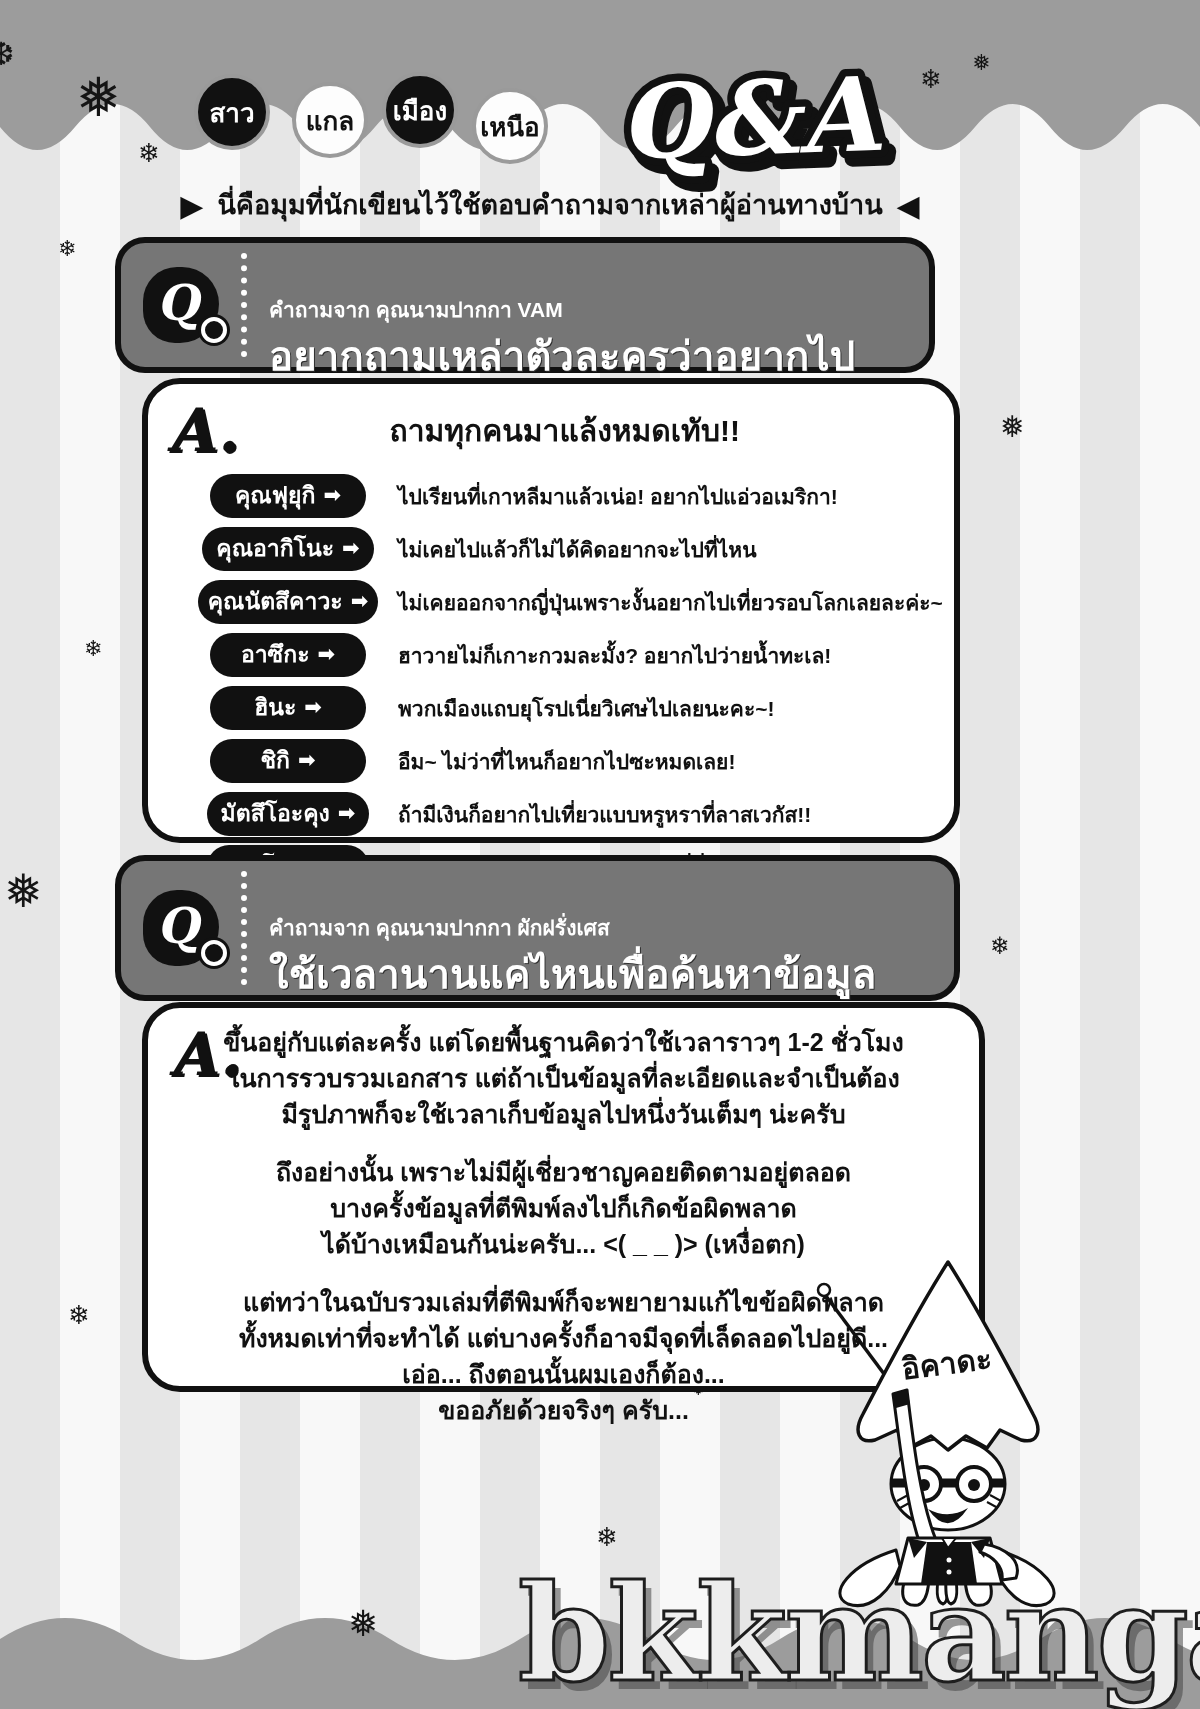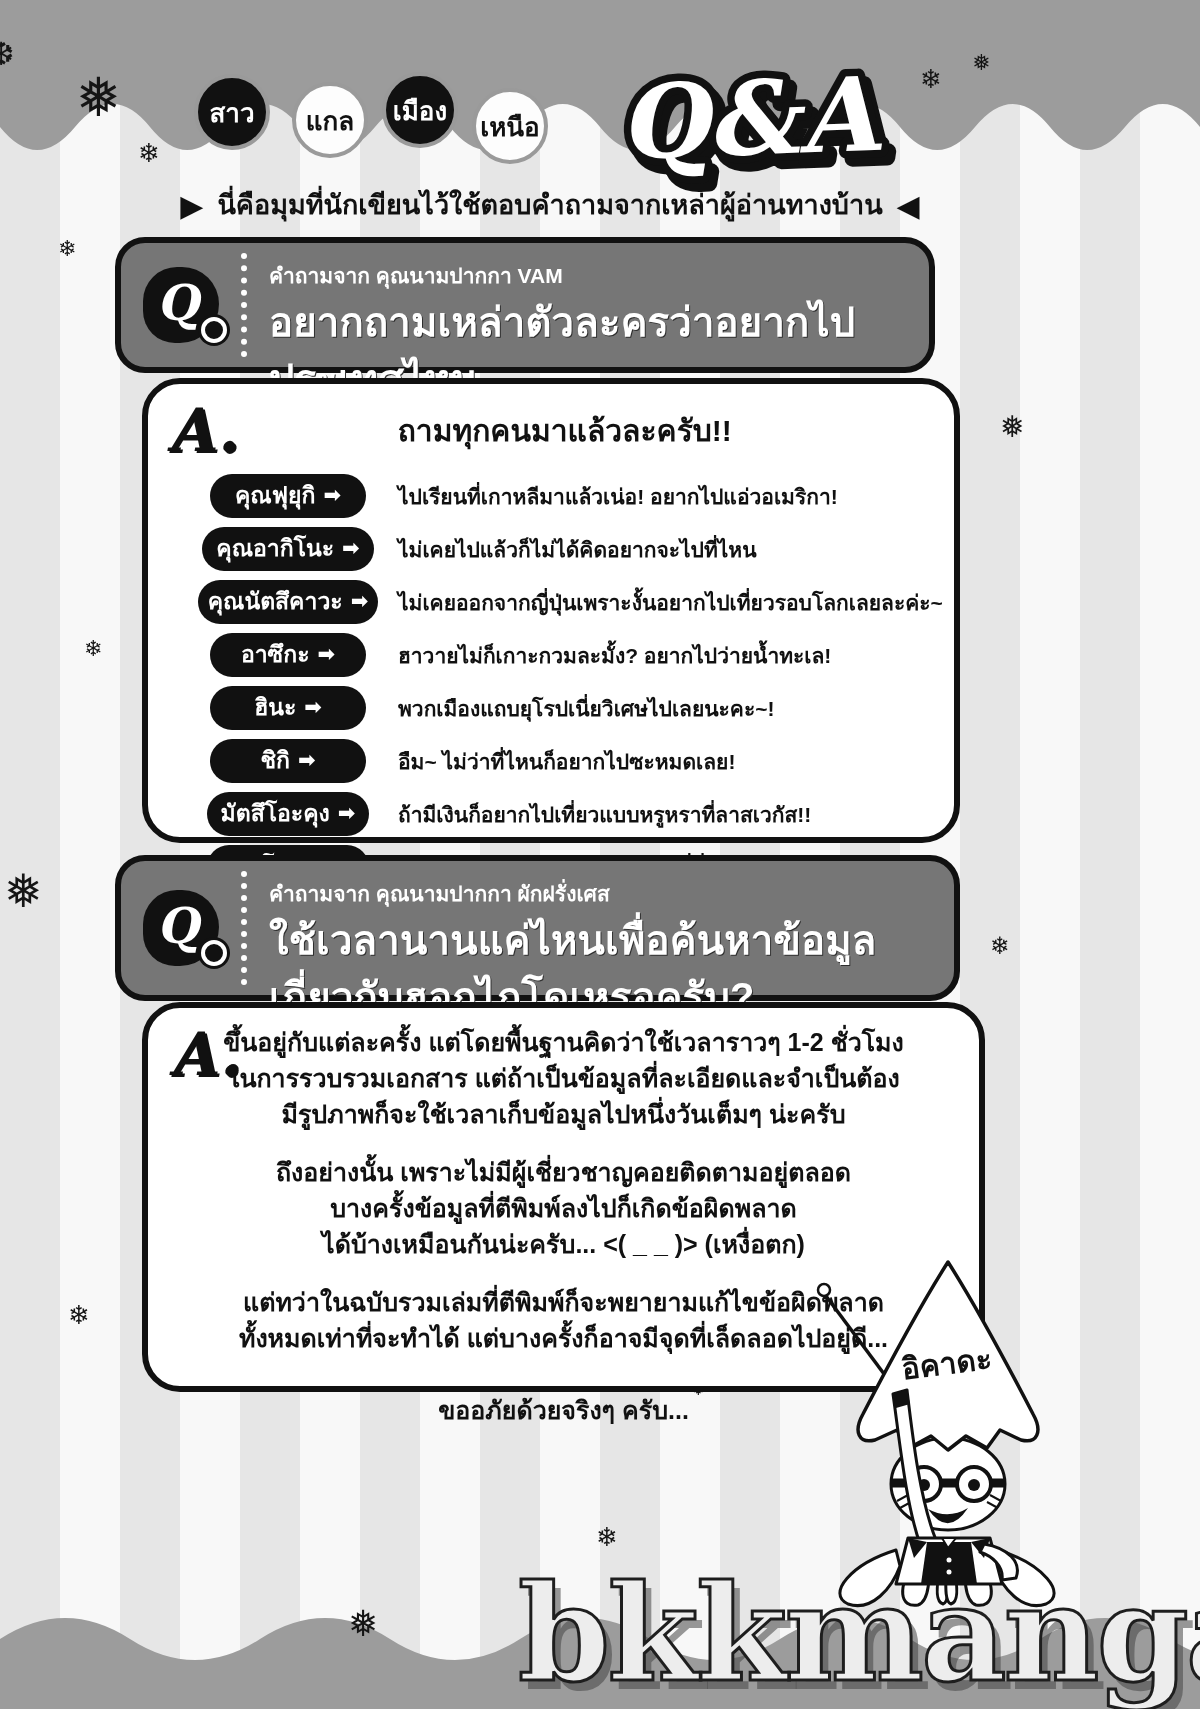--- a/index.html
+++ b/index.html
@@ -29,21 +29,21 @@
   .qbox{position:absolute;background:#767676;border:6px solid #111;border-radius:30px;
     box-sizing:border-box;display:flex;align-items:stretch;z-index:3;}
   .q-logo-wrap{width:120px;display:flex;align-items:center;justify-content:center;position:relative;}
   .q-blob{width:76px;height:76px;background:#111;border-radius:48% 52% 55% 45%;
     display:flex;align-items:center;justify-content:center;position:relative;}
   .q-blob .q-letter{font-family:"DejaVu Serif","Liberation Serif",serif;font-style:italic;
     font-weight:bold;font-size:48px;color:#fff;line-height:1;margin-top:-4px;}
   .q-dot{position:absolute;right:-8px;bottom:0;width:18px;height:18px;background:#111;
     border:4px solid #fff;border-radius:50%;box-shadow:0 0 0 3px #111;}
   .q-divider{width:0;border-left:6px dotted #fff;margin:10px 0;}
-  .q-texts{flex:1;padding:16px 18px 12px 22px;color:#fff;}
+  .q-texts{flex:1;padding:10px 18px 12px 22px;color:#fff;margin-top:40px;}
   .q-from{font-size:21px;font-weight:600;margin-bottom:2px;}
   .q-big{font-size:40px;font-weight:800;line-height:1.42;letter-spacing:.2px;
     text-shadow:1px 1px 0 #2e2e2e;}
   
   .abox{position:absolute;background:#fff;border:6px solid #111;border-radius:38px;
     box-sizing:border-box;z-index:3;}
   .a-logo{font-family:"DejaVu Serif","Liberation Serif",serif;font-style:italic;font-weight:900;
     font-size:60px;color:#111;line-height:1;text-shadow:2px 2px 0 #111;}
   .a1-header{display:flex;align-items:center;padding:16px 24px 4px 24px;}
   .a1-title{flex:1;text-align:center;font-size:30px;font-weight:800;color:#111;margin-left:-40px;}
@@ -130,21 +130,21 @@
     <div class="q-texts">
       <div class="q-from">คำถามจาก คุณนามปากกา VAM</div>
       <div class="q-big">อยากถามเหล่าตัวละครว่าอยากไปประเทศไหน</div>
       <div class="q-big">หรือถ้าได้ไปอีกอยากไปที่ไหนบ้าง!</div>
     </div>
   </div>
 
   <div class="abox" style="left:142px;top:378px;width:818px;height:465px;">
     <div class="a1-header">
       <span class="a-logo">A.</span>
-      <span class="a1-title">ถามทุกคนมาแล้วละครับ!!</span>
+      <span class="a1-title">ถามทุกคนมาแล้งหมดเทับ!!</span>
     </div>
     <div class="a1-rows">
       <div class="a1-row">
         <span class="pill-wrap">
             <span class="pill">
               <span>คุณฟุยุกิ</span>
               <span class="arrow">➡</span>
             </span>
           </span>
         <span class="a1-answer">ไปเรียนที่เกาหลีมาแล้วเน่อ!  อยากไปแอ่วอเมริกา!</span>
@@ -239,21 +239,21 @@
         <span>มีรูปภาพก็จะใช้เวลาเก็บข้อมูลไปหนึ่งวันเต็มๆ  น่ะครับ</span>
       </p>
       <p class="a2-p">
         <span>ถึงอย่างนั้น  เพราะไม่มีผู้เชี่ยวชาญคอยติดตามอยู่ตลอด</span><br>
         <span>บางครั้งข้อมูลที่ตีพิมพ์ลงไปก็เกิดข้อผิดพลาด</span><br>
         <span>ได้บ้างเหมือนกันน่ะครับ...  &lt;( _  _ )&gt;  (เหงื่อตก)</span>
       </p>
       <p class="a2-p" style="margin-bottom:0;">
         <span>แต่ทว่าในฉบับรวมเล่มที่ตีพิมพ์ก็จะพยายามแก้ไขข้อผิดพลาด</span><br>
         <span>ทั้งหมดเท่าที่จะทำได้  แต่บางครั้งก็อาจมีจุดที่เล็ดลอดไปอยู่ดี...</span><br>
-        <br>
+        <span>เอ่อ...  ถึงตอนนั้นผมเองก็ต้อง...</span><br>
         <span>ขออภัยด้วยจริงๆ  ครับ...</span>
       </p>
     </div>
   </div>
 
   <div class="watermark">bkkmanga</div>
 
   <svg class="abs z5" style="left:796px;top:1252px;" width="300" height="360" viewBox="0 0 300 360">
 
     <line x1="30" y1="44" x2="100" y2="138" stroke="#111" stroke-width="3.5"></line>

